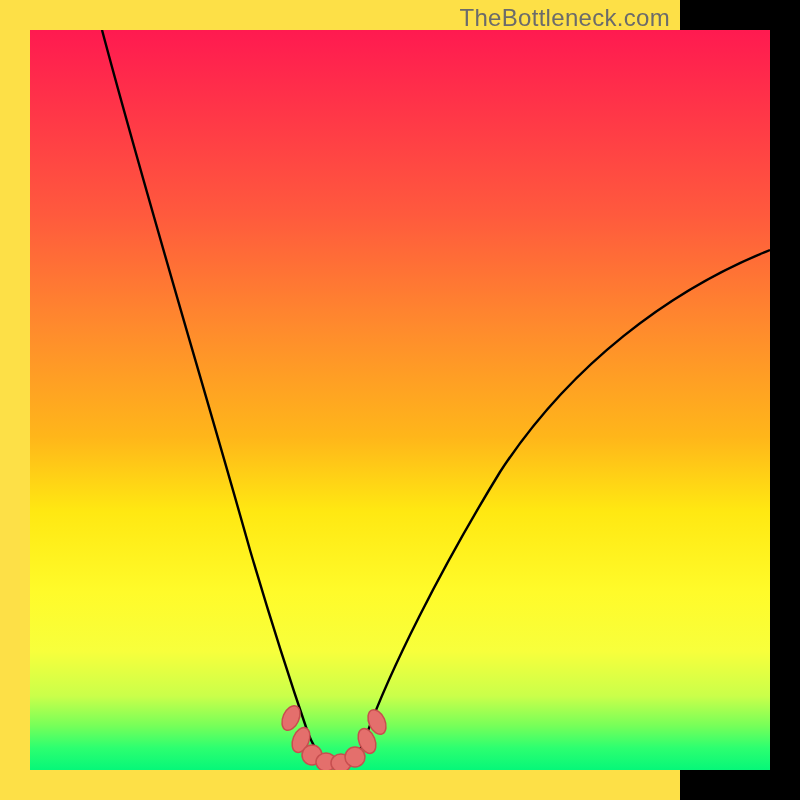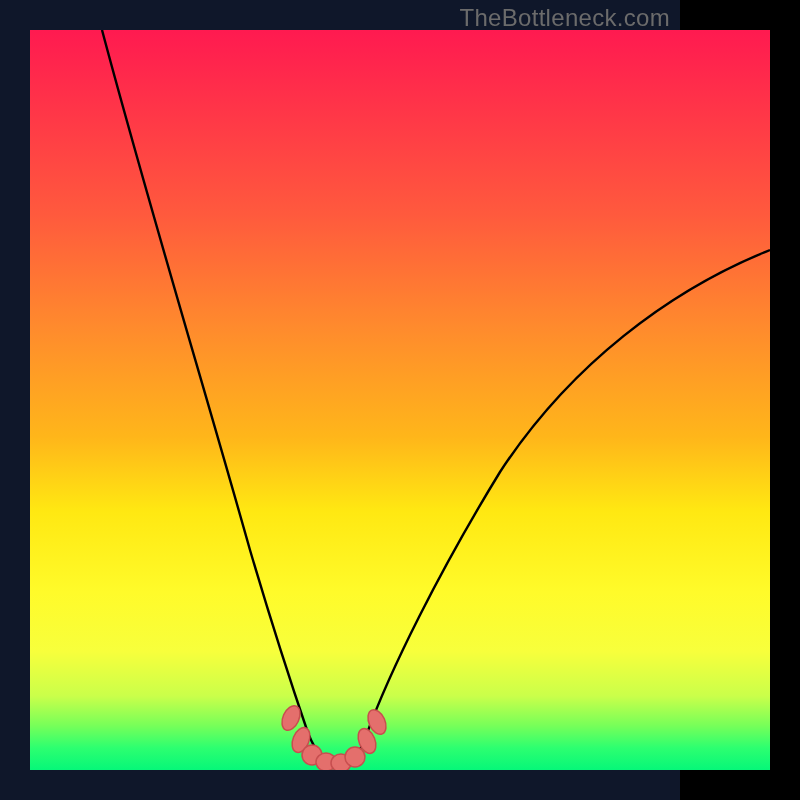--- a/index.html
+++ b/index.html
@@ -10,21 +10,21 @@
     overflow: hidden;
     background: #000;
     font-family: Arial, Helvetica, sans-serif;
   }
   .frame {
     position: absolute;
     left: 0;
     top: 0;
     width: 680px;
     height: 800px;
-    background: #0f172a;
+    background: #fde047;
   }
   .plot {
     position: absolute;
     left: 30px;
     top: 30px;
     width: 740px;
     height: 740px;
     overflow: hidden;
   }
   .gradient {

